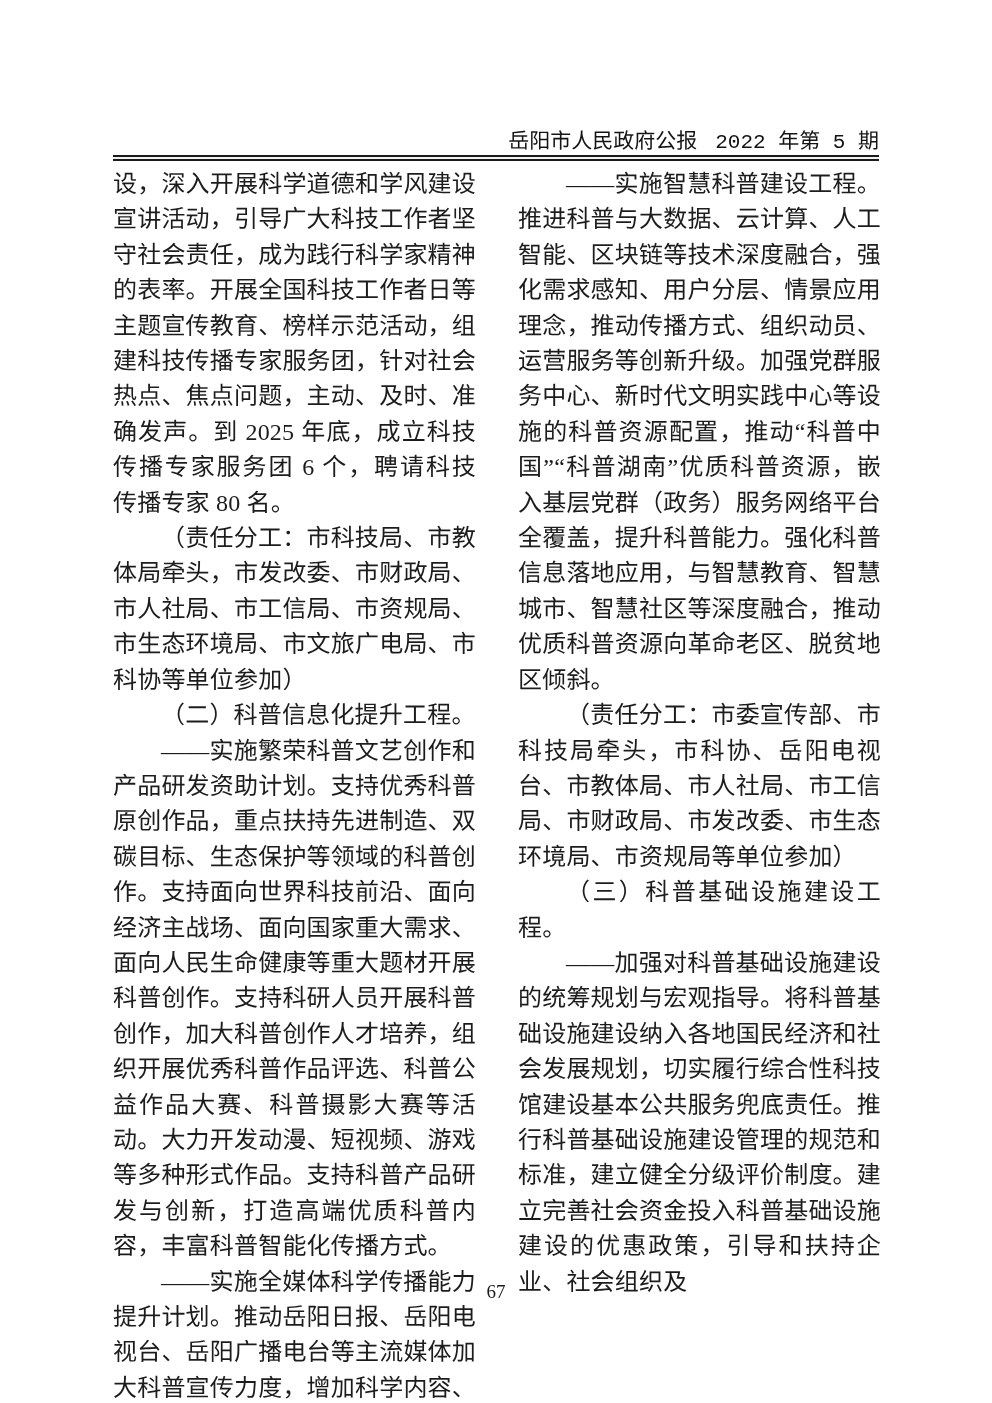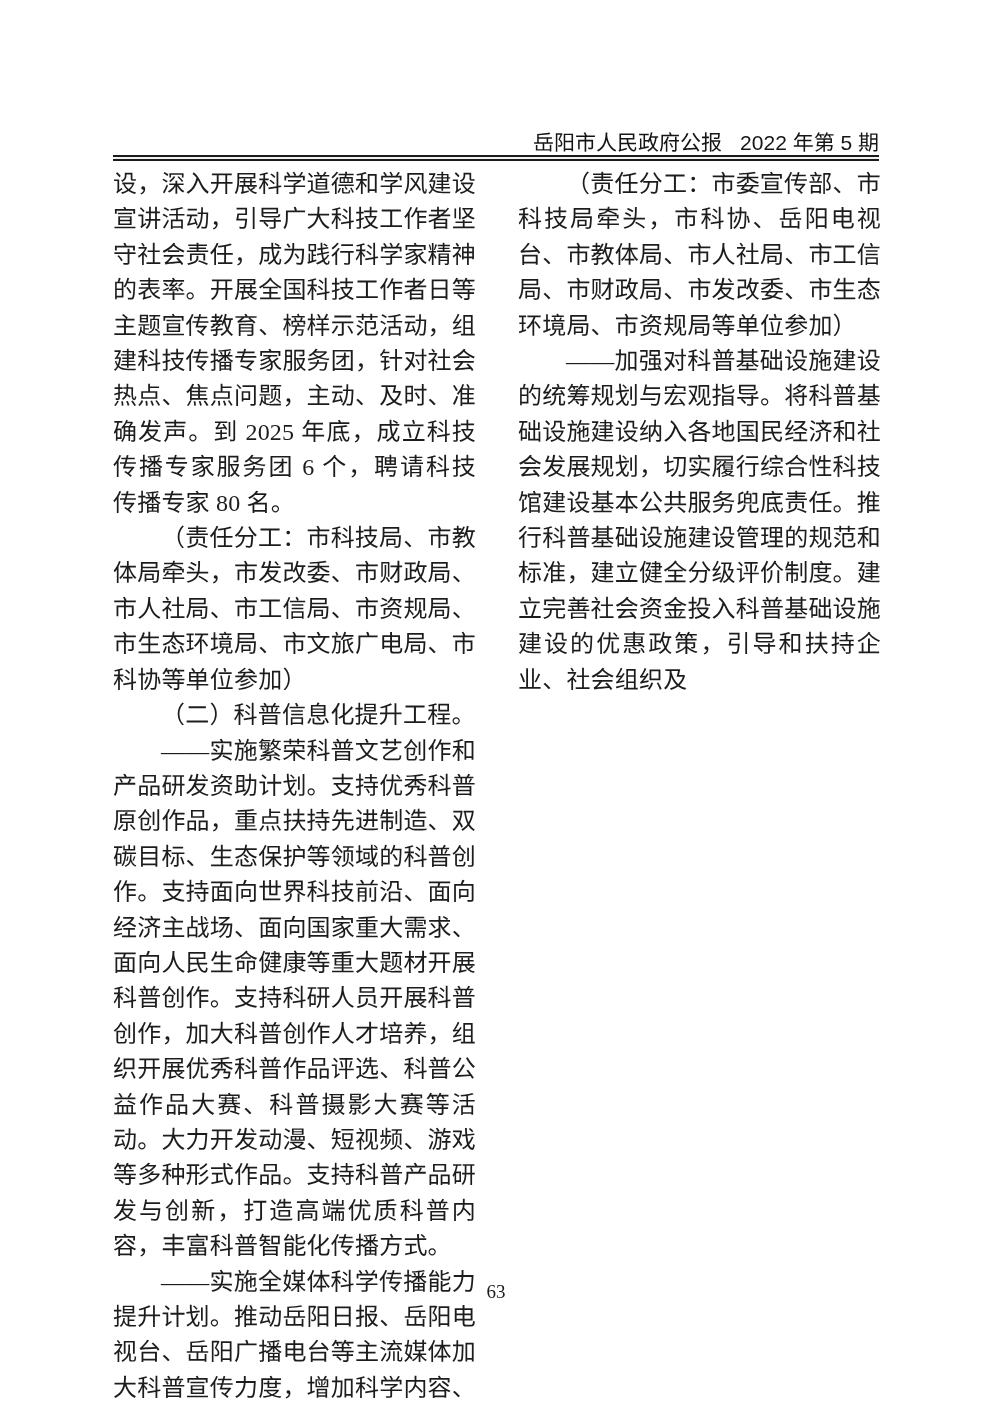--- a/index.html
+++ b/index.html
@@ -15,21 +15,21 @@
     overflow: hidden;
     font-family: "Liberation Serif", "DejaVu Serif", serif;
     color: #1c1c1c;
   }
   .masthead {
     position: absolute;
     top: 131px;
     left: 113px;
     width: 766px;
     text-align: right;
-    font-family: Liberation Sans, sans-serif;
+    font-family: Liberation Mono, monospace;
     font-size: 21px;
     line-height: 24px;
     color: #141414;
     white-space: nowrap;
   }
   .masthead .issue {
     margin-left: 18px;
   }
   .masthead-rule {
     position: absolute;
@@ -93,21 +93,23 @@
 
     <div class="col">
       <p>设，深入开展科学道德和学风建设宣讲活动，引导广大科技工作者坚守社会责任，成为践行科学家精神的表率。开展全国科技工作者日等主题宣传教育、榜样示范活动，组建科技传播专家服务团，针对社会热点、焦点问题，主动、及时、准确发声。到 2025 年底，成立科技传播专家服务团 6 个，聘请科技传播专家 80 名。</p>
       <p class="indent">（责任分工：市科技局、市教体局牵头，市发改委、市财政局、市人社局、市工信局、市资规局、市生态环境局、市文旅广电局、市科协等单位参加）</p>
       <p class="indent">（二）科普信息化提升工程。</p>
       <p class="indent">——实施繁荣科普文艺创作和产品研发资助计划。支持优秀科普原创作品，重点扶持先进制造、双碳目标、生态保护等领域的科普创作。支持面向世界科技前沿、面向经济主战场、面向国家重大需求、面向人民生命健康等重大题材开展科普创作。支持科研人员开展科普创作，加大科普创作人才培养，组织开展优秀科普作品评选、科普公益作品大赛、科普摄影大赛等活动。大力开发动漫、短视频、游戏等多种形式作品。支持科普产品研发与创新，打造高端优质科普内容，丰富科普智能化传播方式。</p>
       <p class="indent">——实施全媒体科学传播能力提升计划。推动岳阳日报、岳阳电视台、岳阳广播电台等主流媒体加大科普宣传力度，增加科学内容、增设科普专栏。推动公共交通、户外电子屏、楼宇电视、广播村村通、图书、报刊、音像等传统媒体</p>
     </div>
 
     <div class="col">
+      <p class="indent">——实施智慧科普建设工程。推进科普与大数据、云计算、人工智能、区块链等技术深度融合，强化需求感知、用户分层、情景应用理念，推动传播方式、组织动员、运营服务等创新升级。加强党群服务中心、新时代文明实践中心等设施的科普资源配置，推动“科普中国”“科普湖南”优质科普资源，嵌入基层党群（政务）服务网络平台全覆盖，提升科普能力。强化科普信息落地应用，与智慧教育、智慧城市、智慧社区等深度融合，推动优质科普资源向革命老区、脱贫地区倾斜。</p>
       <p class="indent">（责任分工：市委宣传部、市科技局牵头，市科协、岳阳电视台、市教体局、市人社局、市工信局、市财政局、市发改委、市生态环境局、市资规局等单位参加）</p>
+      <p class="indent">（三）科普基础设施建设工程。</p>
       <p class="indent">——加强对科普基础设施建设的统筹规划与宏观指导。将科普基础设施建设纳入各地国民经济和社会发展规划，切实履行综合性科技馆建设基本公共服务兜底责任。推行科普基础设施建设管理的规范和标准，建立健全分级评价制度。建立完善社会资金投入科普基础设施建设的优惠政策，引导和扶持企业、社会组织及</p>
     </div>
 
   </div>
 
-  <div class="page-number">63</div>
+  <div class="page-number">67</div>
 
 </div>
 
 </body></html>

